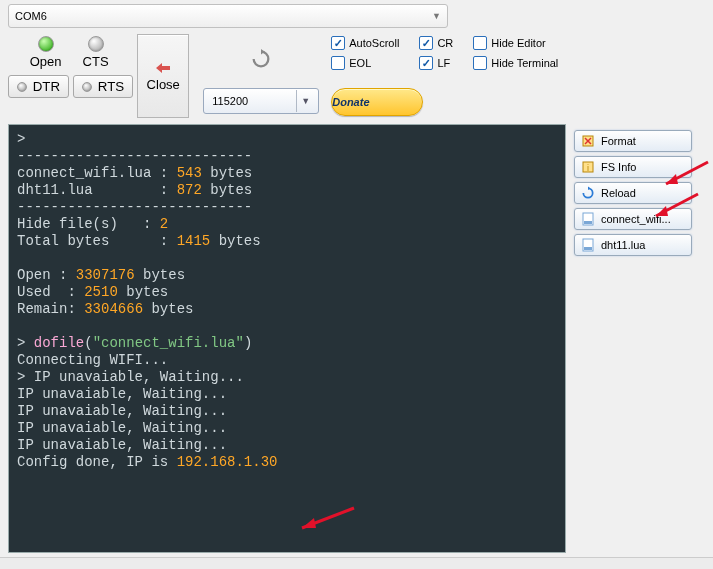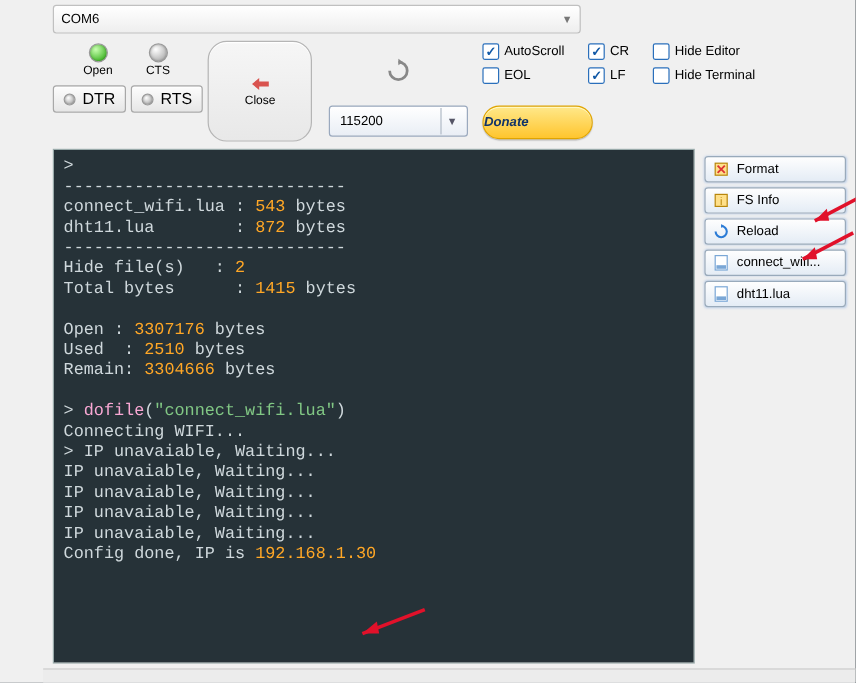--- a/index.html
+++ b/index.html
@@ -1,49 +1,49 @@
 <!DOCTYPE html>
 <html><head>
 <meta charset="utf-8">
 <style>
 * { box-sizing: border-box; margin: 0; padding: 0; }
 body { font-family: Tahoma, Arial, sans-serif; font-size: 11px; background: #f0f0f0; width: 713px; height: 569px; overflow: hidden; }
-.root { display: flex; flex-direction: column; height: 100%; margin-left: 36px; }
+.root { display: flex; flex-direction: column; height: 100%; }
 .top-bar { padding: 4px 8px; }
 .combo { width: 440px; height: 24px; border: 1px solid #c0c0c0; background: linear-gradient(#fff,#eee); border-radius: 3px; padding: 2px 6px; display: flex; align-items: center; justify-content: space-between; }
 .combo .arrow { font-size: 9px; color: #777; }
 .toolbar { display: flex; padding: 2px 8px 6px 8px; gap: 4px; align-items: flex-start; }
 .col { display: flex; flex-direction: column; gap: 4px; align-items: center; }
 .row { display: flex; gap: 4px; }
 .led-btn { width: 46px; display: flex; flex-direction: column; align-items: center; gap: 2px; padding: 2px 0; }
 .led { width: 16px; height: 16px; border-radius: 50%; border: 1px solid #999; background: radial-gradient(circle at 35% 30%, #fff, #9a9a9a); box-shadow: inset 0 0 2px rgba(0,0,0,.3); }
 .led.green { background: radial-gradient(circle at 35% 30%, #c8ffb0, #1aa000); }
 .small-btn { border: 1px solid #a8a8a8; background: linear-gradient(#fdfdfd,#e6e6e6); border-radius: 3px; padding: 3px 8px; cursor: pointer; box-shadow: 0 1px 0 #fff inset; }
-.close-box { width: 87px; height: 84px; border: 1px solid #b5b5b5; border-radius: 16px; background: linear-gradient(#f6f6f6,#e8e8e8); display: flex; flex-direction: column; align-items: center; justify-content: center; gap: 2px; box-shadow: 0 1px 0 #fff inset; }
+.close-box { width: 52px; height: 84px; border: 1px solid #b5b5b5; border-radius: 0; background: linear-gradient(#f6f6f6,#e8e8e8); display: flex; flex-direction: column; align-items: center; justify-content: center; gap: 2px; box-shadow: 0 1px 0 #fff inset; }
 .refresh-ic { width: 22px; height: 22px; display: flex; align-items: center; justify-content: center; }
 .checks { display: flex; flex-direction: column; gap: 6px; padding-top: 2px; }
 .chk-row { display: flex; align-items: center; gap: 4px; }
 .chkbox { width: 14px; height: 14px; border: 1px solid #2a6fbb; border-radius: 2px; background: #fff; display: flex; align-items: center; justify-content: center; font-size: 11px; color: #1259a6; font-weight: bold; }
 .baud { width: 116px; height: 26px; border: 1px solid #9aa9be; border-radius: 3px; display: flex; align-items: center; justify-content: space-between; padding: 0 4px 0 8px; background: linear-gradient(#fff,#e9eef5); }
 .baud .dd { width: 18px; height: 22px; border-left: 1px solid #b0b9c6; display: flex; align-items: center; justify-content: center; font-size: 9px; color: #556; }
 .donate { width: 92px; height: 28px; border: 1px solid #e0a400; border-radius: 14px; background: linear-gradient(#ffe88a,#ffc52e); display: flex; align-items: center; justify-content: flex-start; font-weight: bold; font-style: italic; color: #113368; box-shadow: inset 0 1px 0 #fff8c2, 0 1px 1px rgba(0,0,0,.25); }
 .mid { display: flex; flex: 1; padding: 0 0 4px 8px; gap: 6px; min-height: 0; }
 .term-wrap { width: 558px; border: 1px solid #9aa; display: flex; flex-direction: column; }
 .term { flex: 1; background: #263238; color: #cfd8dc; font-family: Consolas, "Courier New", monospace; font-size: 14px; padding: 6px 8px; white-space: pre; overflow: hidden; line-height: 17px; }
 .y { color: #ffa726; }
 .p { color: #f9a8d4; }
 .g { color: #81c784; }
 .term .cmd { color: #cfd8dc; }
 .side { flex: 1; padding: 6px 8px 0 2px; display: flex; flex-direction: column; gap: 4px; position: relative; }
 .side-btn { width: 118px; height: 22px; border: 1px solid #9ab; border-radius: 3px; background: linear-gradient(#fefefe,#e4ecf5); display: flex; align-items: center; gap: 6px; padding: 0 6px; cursor: pointer; box-shadow: 0 0 2px rgba(100,150,220,.4); }
 .side-btn .ic { width: 14px; height: 14px; display: flex; align-items: center; justify-content: center; }
 .arrow-ann { position: absolute; pointer-events: none; }
 .footer-bar { height: 12px; border-top: 1px solid #ccc; background: #ececec; }
 .sep { height: 1px; }
-.lbl11 { font-size: 10px; }
+.lbl11 { font-size: 13px; }
 svg { display: block; }
 </style>
 </head>
 <body>
 
 <div class="root">
   <div class="top-bar">
     <div class="combo">
       <span>COM6</span>
       <span class="arrow">▼</span>

